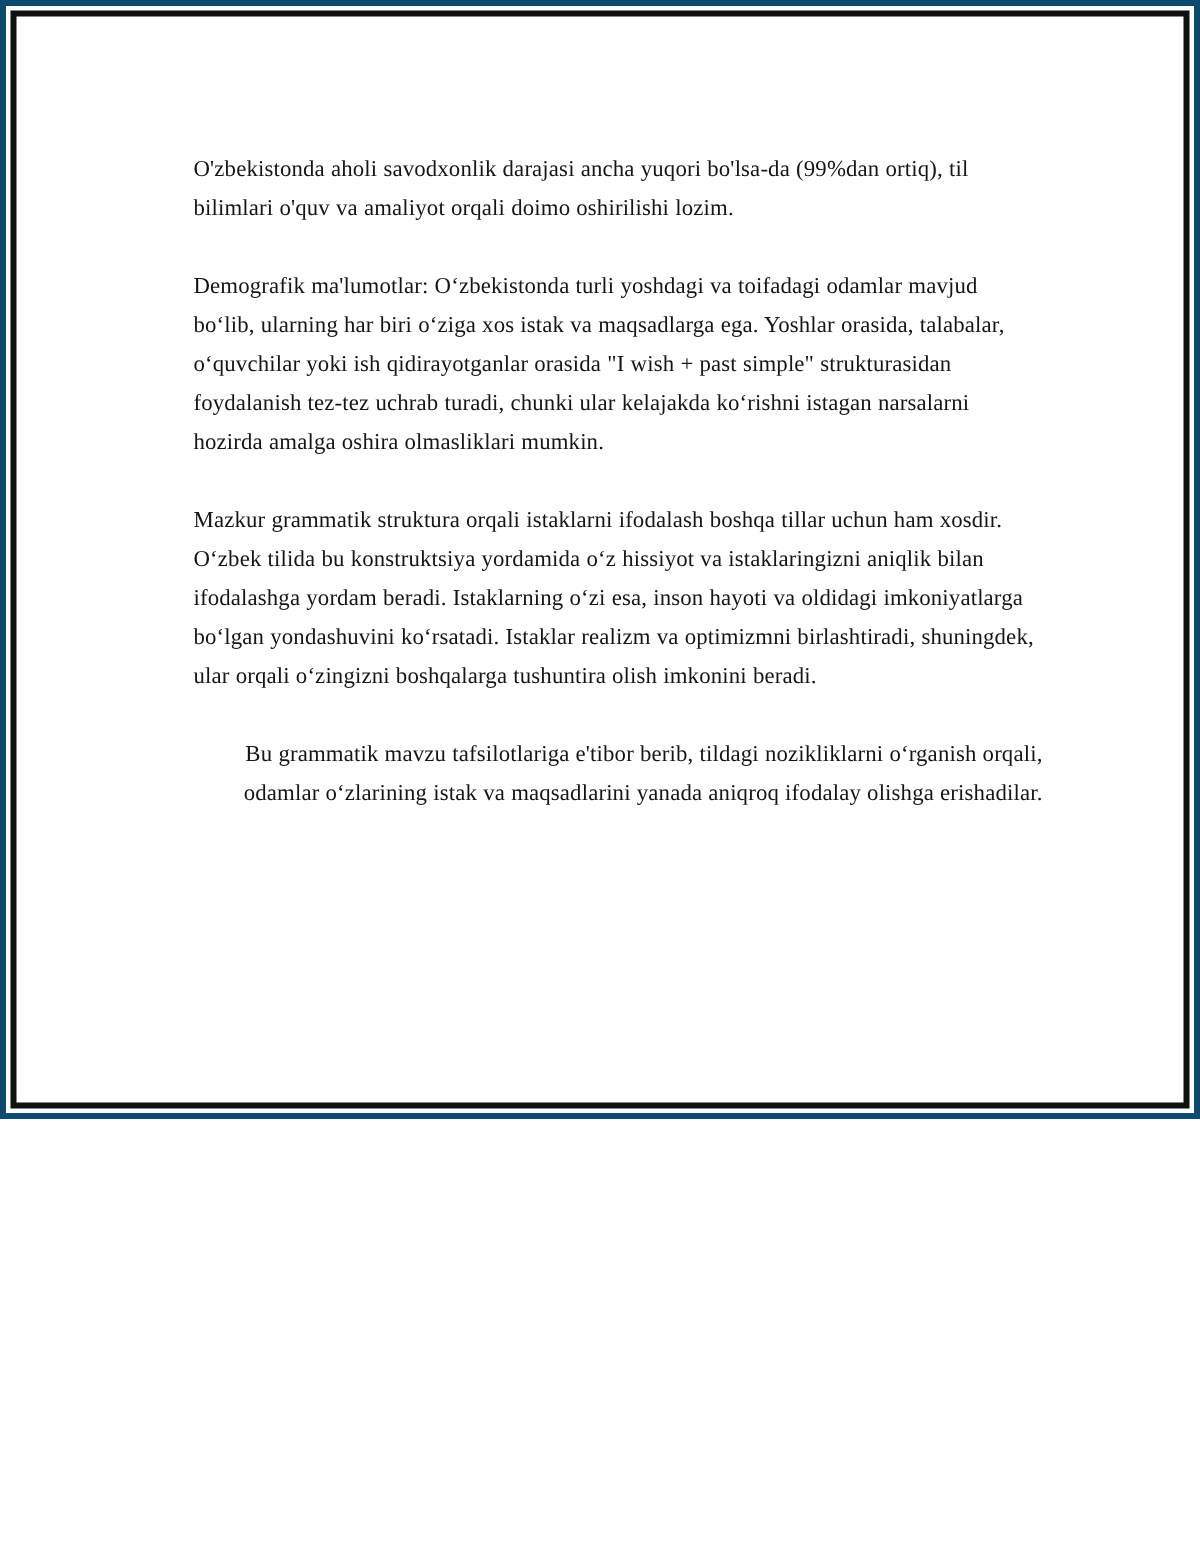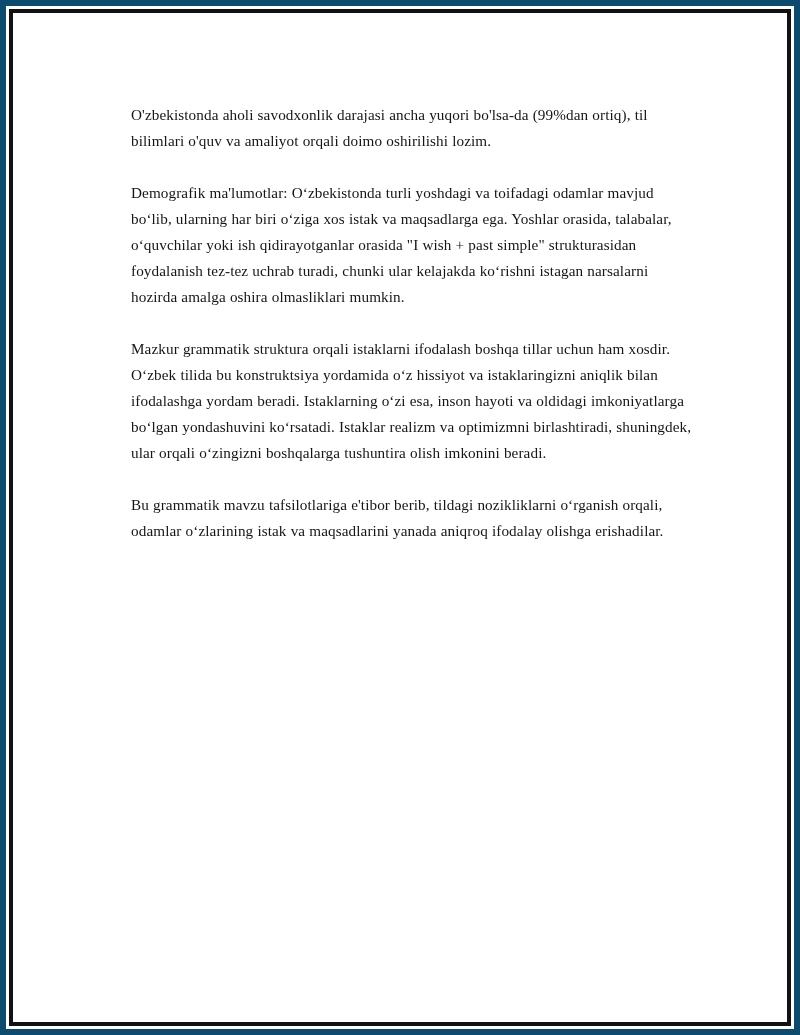--- a/index.html
+++ b/index.html
@@ -14,23 +14,23 @@
     overflow: hidden;
     font-family: "Liberation Serif", "DejaVu Serif", serif;
   }
 
   
   .page-frame {
     position: absolute;
     left: 0;
     top: 0;
     width: 800px;
-    height: 1035px;
+    height: 746px;
     box-sizing: border-box;
-    border: 6px solid #0c4a6e;
+    border: 4px solid #0c4a6e;
     background: #ffffff;
   }
 
   .page-frame-inner {
     position: absolute;
     left: 3px;
     top: 3px;
     right: 3px;
     bottom: 3px;
     box-sizing: border-box;
@@ -63,20 +63,21 @@
     line-height: 26px;
     color: #151515;
     text-align: left;
     letter-spacing: 0.1px;
     word-spacing: 0.2px;
     -webkit-font-smoothing: antialiased;
   }
 
   .doc-paragraph:last-child {
     margin-bottom: 0;
+    text-align: right;
   }
 </style>
 </head>
 <body>
 
 <div class="page-frame">
   <div class="page-frame-inner">
     <div class="paper">
 
       <div class="doc-body">

